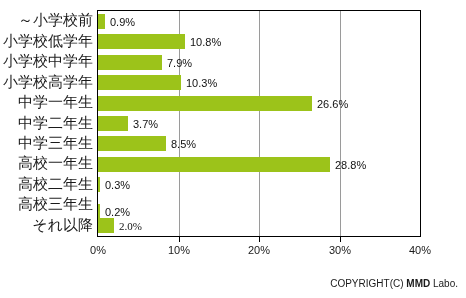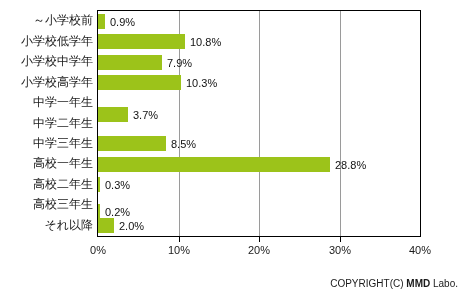--- a/index.html
+++ b/index.html
@@ -50,21 +50,21 @@
     left: 0px;
     top: 10px;
     width: 93px;
     height: 227px;
   }
   .cat-label {
     position: absolute;
     right: 0;
     width: 93px;
     text-align: right;
-    font-size: 12px;
+    font-size: 15px;
     line-height: 12px;
     color: #1a1a1a;
     letter-spacing: 0px;
     white-space: nowrap;
   }
 
   
   #bars-layer {
     position: absolute;
     left: 98px;
@@ -169,41 +169,45 @@
         <div class="bar-value" style="left: 92px;">10.8%</div>
       </div>
       <div class="bar-row" style="top: 44px; height: 15px;">
         <div class="bar" style="width: 64px; background: rgb(156, 195, 26);"></div>
         <div class="bar-value" style="left: 69px;">7.9%</div>
       </div>
       <div class="bar-row" style="top: 64px; height: 15px;">
         <div class="bar" style="width: 83px; background: rgb(156, 195, 26);"></div>
         <div class="bar-value" style="left: 88px;">10.3%</div>
       </div>
-      <div class="bar-row" style="top: 96px; height: 15px; padding-left: 24px;">
+      <div class="bar-row" style="top: 85px; height: 15px;">
+        <div class="bar" style="width: 214px; background: rgb(156, 195, 26);"></div>
+        <div class="bar-value" style="left: 219px;">26.6%</div>
+      </div>
+      <div class="bar-row" style="top: 105px; height: 15px; padding-left: 24px;">
         <div class="bar" style="width: 30px; background: rgb(156, 195, 26);"></div>
         <div class="bar-value" style="left: 35px;">3.7%</div>
       </div>
       <div class="bar-row" style="top: 125px; height: 15px; padding-left: 9px;">
         <div class="bar" style="width: 68px; background: rgb(156, 195, 26);"></div>
         <div class="bar-value" style="left: 73px;">8.5%</div>
       </div>
       <div class="bar-row" style="top: 146px; height: 15px;">
         <div class="bar" style="width: 232px; background: rgb(156, 195, 26);"></div>
         <div class="bar-value" style="left: 237px;">28.8%</div>
       </div>
       <div class="bar-row" style="top: 166px; height: 15px;">
         <div class="bar" style="width: 2px; background: rgb(156, 195, 26);"></div>
         <div class="bar-value" style="left: 7px;">0.3%</div>
       </div>
       <div class="bar-row" style="top: 187px; height: 15px; margin-top: 6px;">
         <div class="bar" style="width: 2px; background: rgb(156, 195, 26);"></div>
         <div class="bar-value" style="left: 7px;">0.2%</div>
       </div>
-      <div class="bar-row" style="top: 207px; height: 15px;">
+      <div class="bar-row" style="top: 207px; height: 15px; font-family: Liberation Serif, serif;">
         <div class="bar" style="width: 16px; background: rgb(156, 195, 26);"></div>
         <div class="bar-value" style="left: 21px;">2.0%</div>
       </div>
     </div>
 
   <div id="x-axis">
       <div class="tick-label" style="left: 1px;">0%</div>
       <div class="tick-mark" style="left: 82px; background: rgb(0, 0, 0);"></div>
       <div class="tick-label" style="left: 82px;">10%</div>
       <div class="tick-mark" style="left: 162px; background: rgb(0, 0, 0);"></div>

